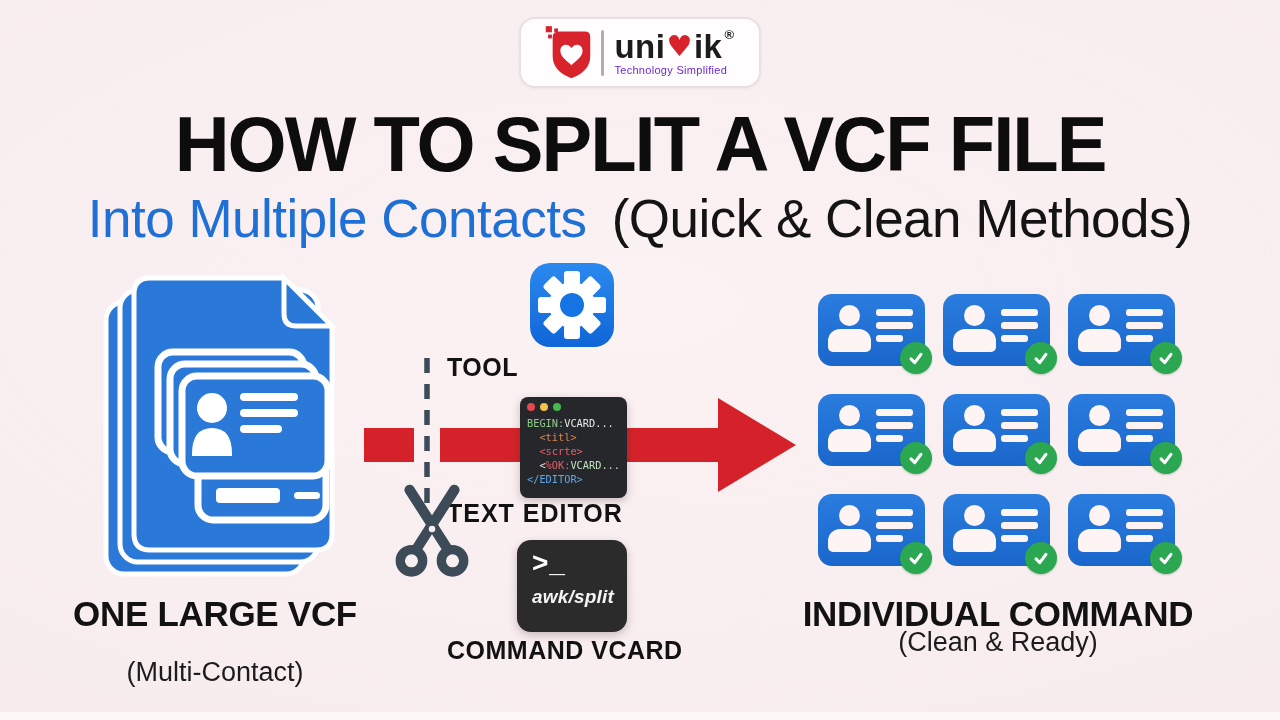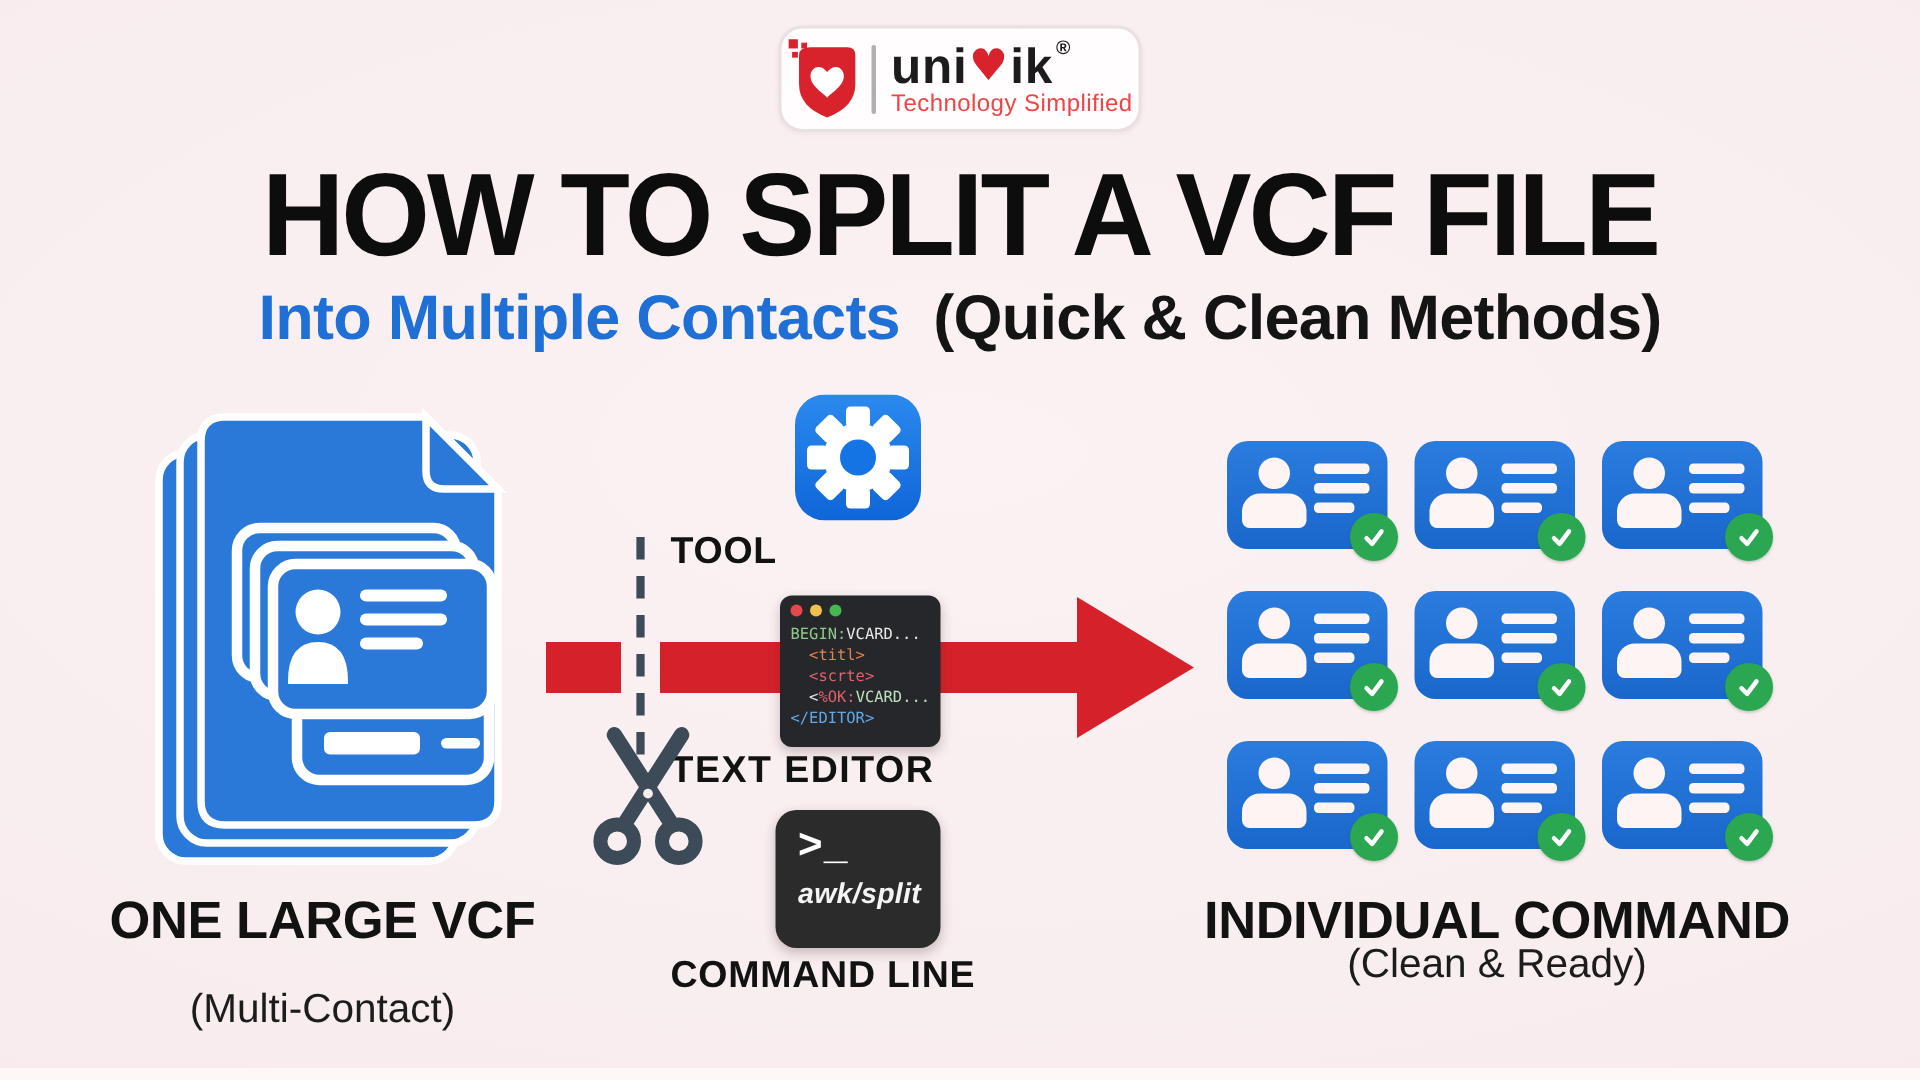--- a/index.html
+++ b/index.html
@@ -17,31 +17,31 @@
     position:absolute; left:519px; top:17px; width:242px; height:71px;
     background:#fffdfd; border:2px solid #eadfe1; border-radius:16px;
     display:flex; align-items:center; justify-content:center; gap:10px; padding:0 0;
     box-shadow:0 1px 3px rgba(120,90,95,.08);
   }
   .logo-divider { width:3px; height:46px; background:#b3adad; border-radius:2px; }
   .brand-block { display:flex; flex-direction:column; line-height:1; }
   .brand-line { font-size:33px; font-weight:800; color:#1c1c1c; letter-spacing:.5px; display:flex; align-items:center; }
   .brand-heart { color:#d8232d; font-size:29px; font-family:"DejaVu Sans", sans-serif; margin:0 1px; line-height:1; }
   .brand-reg { font-size:13px; font-weight:700; align-self:flex-start; margin-top:-2px; margin-left:2px; }
-  .brand-tagline { font-size:16px; color:#ef4444; letter-spacing:.3px; margin-top:2px; }
+  .brand-tagline { font-size:11px; color:#6d28d9; letter-spacing:.3px; margin-top:2px; }
 
   
   .title {
     position:absolute; top:100px; left:0; width:100%; text-align:center;
     font-size:76px; font-weight:900; letter-spacing:-2px; color:#0d0d0d;
     transform:scaleY(1.03); white-space:nowrap;
   }
   .subtitle {
     position:absolute; top:188px; left:0; width:100%; text-align:center;
-    font-size:42px; font-weight:700; letter-spacing:-.5px; white-space:nowrap;
+    font-size:53px; font-weight:400; letter-spacing:-.5px; white-space:nowrap;
   }
   .subtitle .hl { color:#1e6fd6; }
   .subtitle .rest { color:#141414; margin-left:11px; }
 
   
   .sec-label { position:absolute; text-align:center; font-size:35px; font-weight:800; color:#121212; letter-spacing:-.3px; }
   .sec-sublabel { position:absolute; text-align:center; font-size:27px; font-weight:400; color:#1c1c1c; }
   .benefits { position:absolute; text-align:center; font-size:25.5px; font-weight:700; color:#1d6fd3; }
 
   .left-col-label   { left:40px;  width:350px; top:594px; }
@@ -211,21 +211,21 @@
         <span class="editor-dot" style="background: rgb(67, 185, 79);"></span>
       </div>
     <div class="editor-code"><div><span style="color: rgb(142, 201, 138);">BEGIN:</span><span style="color: rgb(232, 232, 232);">VCARD...</span></div><div><span style="color: rgb(222, 133, 80);">  &lt;titl&gt;</span></div><div><span style="color: rgb(226, 96, 108);">  &lt;scrte&gt;</span></div><div><span style="color: rgb(232, 232, 232);">  &lt;</span><span style="color: rgb(226, 96, 108);">%OK:</span><span style="color: rgb(191, 224, 191);">VCARD...</span></div><div><span style="color: rgb(98, 168, 232);">&lt;/EDITOR&gt;</span></div></div>
   </div>
   <div class="mid-label editor-label-pos">TEXT EDITOR</div>
 
   <div class="terminal">
     <div class="term-prompt">&gt;_</div>
     <div class="term-command">awk/split</div>
   </div>
-  <div class="mid-label cmd-label-pos">COMMAND LINE</div>
+  <div class="mid-label cmd-label-pos">COMMAND VCARD</div>
 
   <div class="contacts-grid">
       <div class="contact-card">
         <div class="person-head"></div>
         <div class="person-body"></div>
         <div class="card-line l1"></div>
         <div class="card-line l2"></div>
         <div class="card-line l3"></div>
         <div class="check-badge">
           <svg width="20" height="20" viewBox="0 0 24 24">

